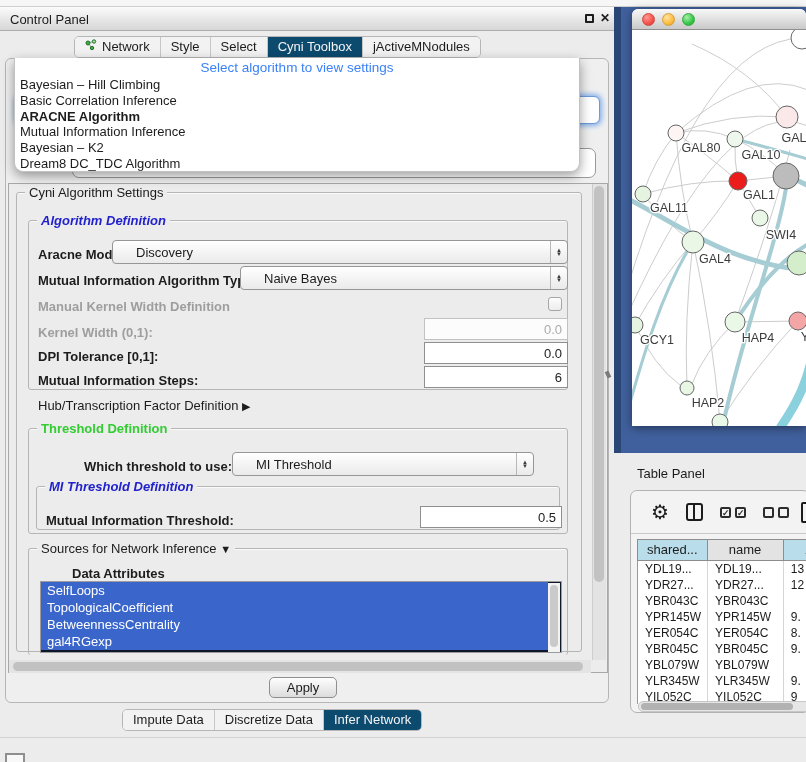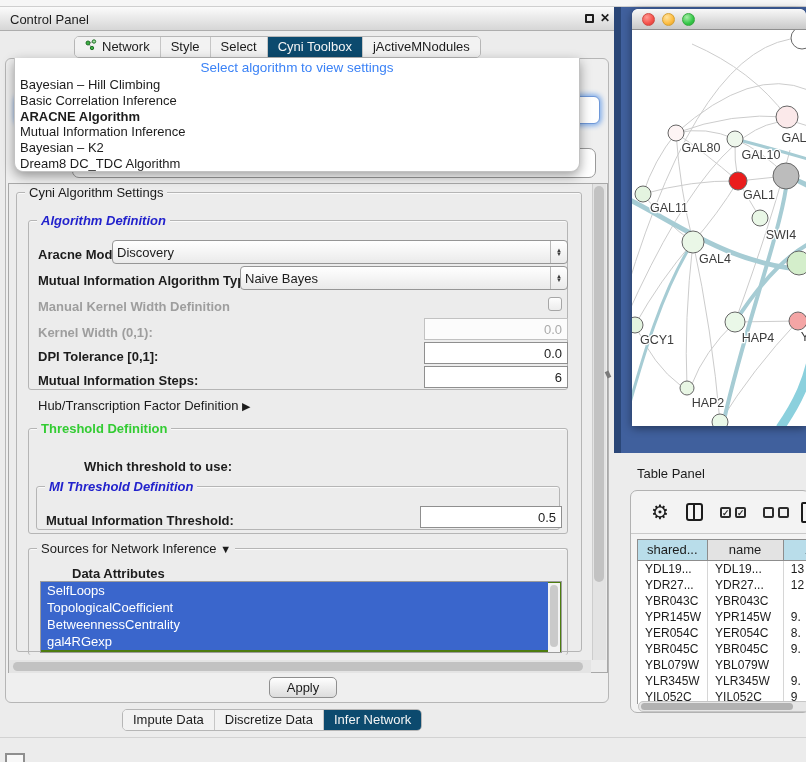--- a/index.html
+++ b/index.html
@@ -41,31 +41,31 @@
   
   #settings { left:8px; top:183px; width:600px; height:490px; background:#ececec; border:1px solid #a8a8a8; }
   .group { position:absolute; border:1px solid #b5b5b5; border-radius:3px; box-shadow:inset 0 1px 0 rgba(255,255,255,.75); }
   .gtitle { position:absolute; top:-8px; left:8px; background:#ececec; padding:0 4px; font-size:13px; white-space:nowrap; }
   .gtitle.blue { color:#2222cc; font-weight:bold;font-style:italic; }
   .gtitle.green { color:#33cc33; font-weight:bold; }
   .lbl { position:absolute; font-size:13px; font-weight:bold; white-space:nowrap; }
   .lbl.dis { color:#9e9e9e; }
   .plain { font-weight:normal; }
   .combo { position:absolute; display:flex; align-items:center; border:1px solid #969696; border-radius:4px;
-    background:linear-gradient(#ffffff,#eaeaea); font-size:13px; padding-left:4px; }
+    background:linear-gradient(#ffffff,#eaeaea); font-size:13px; padding-left:23px; }
   .combo .sp { margin-left:auto; align-self:stretch; width:17px; border-left:1px solid #b8b8b8;
     display:flex; flex-direction:column; align-items:center; justify-content:center; color:#3a3a3a;
     font-size:6px; line-height:4px; }
   .fld { position:absolute; border:1px solid #8f8f8f; background:#fff; font-size:13px;
     display:flex; align-items:center; justify-content:flex-end; padding:0 5px; }
   .fld.dis { color:#ababab; border-color:#c2c2c2; background:#fcfcfc; }
   .chk { position:absolute; width:14px; height:14px; border:1px solid #a6a6a6; border-radius:3px;
     background:linear-gradient(#fdfdfd,#ececec); }
   .arrow { font-size:11px; color:#1c1c1c; }
-  #attr-list { left:40px; top:581px; width:522px; height:72px; background:#4d7c0f; border:1px solid #9c9c9c; overflow:hidden; }
+  #attr-list { left:40px; top:581px; width:522px; height:72px; background:#0f172a; border:1px solid #9c9c9c; overflow:hidden; }
   .attr-item { height:17px; line-height:17px; padding-left:6px; margin-right:13px;
     font-size:13px; color:#fff; }
   #attr-vscroll { position:absolute; right:1px; top:1px; width:12px; height:70px; background:#f3f3f3; }
   #attr-thumb { position:absolute; right:2px; top:2px; width:8px; height:62px; background:#cacaca; border-radius:4px; }
   .vtrack { background:#e3e3e3; border-left:1px solid #cdcdcd; }
   .thumb { background:#c2c2c2; border-radius:5px; }
   #apply-btn { left:269px; top:677px; width:68px; height:21px; border:1px solid #8f8f8f; border-radius:5px;
     background:linear-gradient(#fefefe,#dcdcdc); font-size:13px; text-align:center; line-height:19px; }
   #cp-bottom-tabs { left:122px; top:709px; }
   #bottom-divider { left:0; top:737px; width:806px; height:1px; background:#d2d2d2; }
@@ -206,20 +206,27 @@
   <div class="abs lbl plain" style="left:38px;top:398px;font-weight:normal;">
     <span>Hub/Transcription Factor Definition</span>
     <span class="arrow"> ▶</span>
   </div>
 
   <div class="abs group" style="left:28px;top:428px;width:540px;height:106px;">
     <span class="gtitle green">Threshold Definition</span>
   </div>
 
   <div class="abs lbl" style="left:84px;top:459px;">Which threshold to use:</div>
+  <div class="abs combo" style="left:232px;top:452px;width:302px;height:24px;">
+    <span>MI Threshold</span>
+    <span class="sp">
+        <span>▲</span>
+        <span>▼</span>
+      </span>
+  </div>
 
   <div class="abs group" style="left:36px;top:486px;width:524px;height:44px;">
     <span class="gtitle blue">MI Threshold Definition</span>
   </div>
   <div class="abs lbl" style="left:46px;top:513px;">Mutual Information Threshold:</div>
   <div class="abs fld" style="left:420px;top:506px;width:142px;height:22px;">0.5</div>
 
   <div class="abs group" style="left:28px;top:548px;width:540px;height:107px;border-bottom:none;">
     <span class="gtitle">
       <span>Sources for Network Inference</span>

